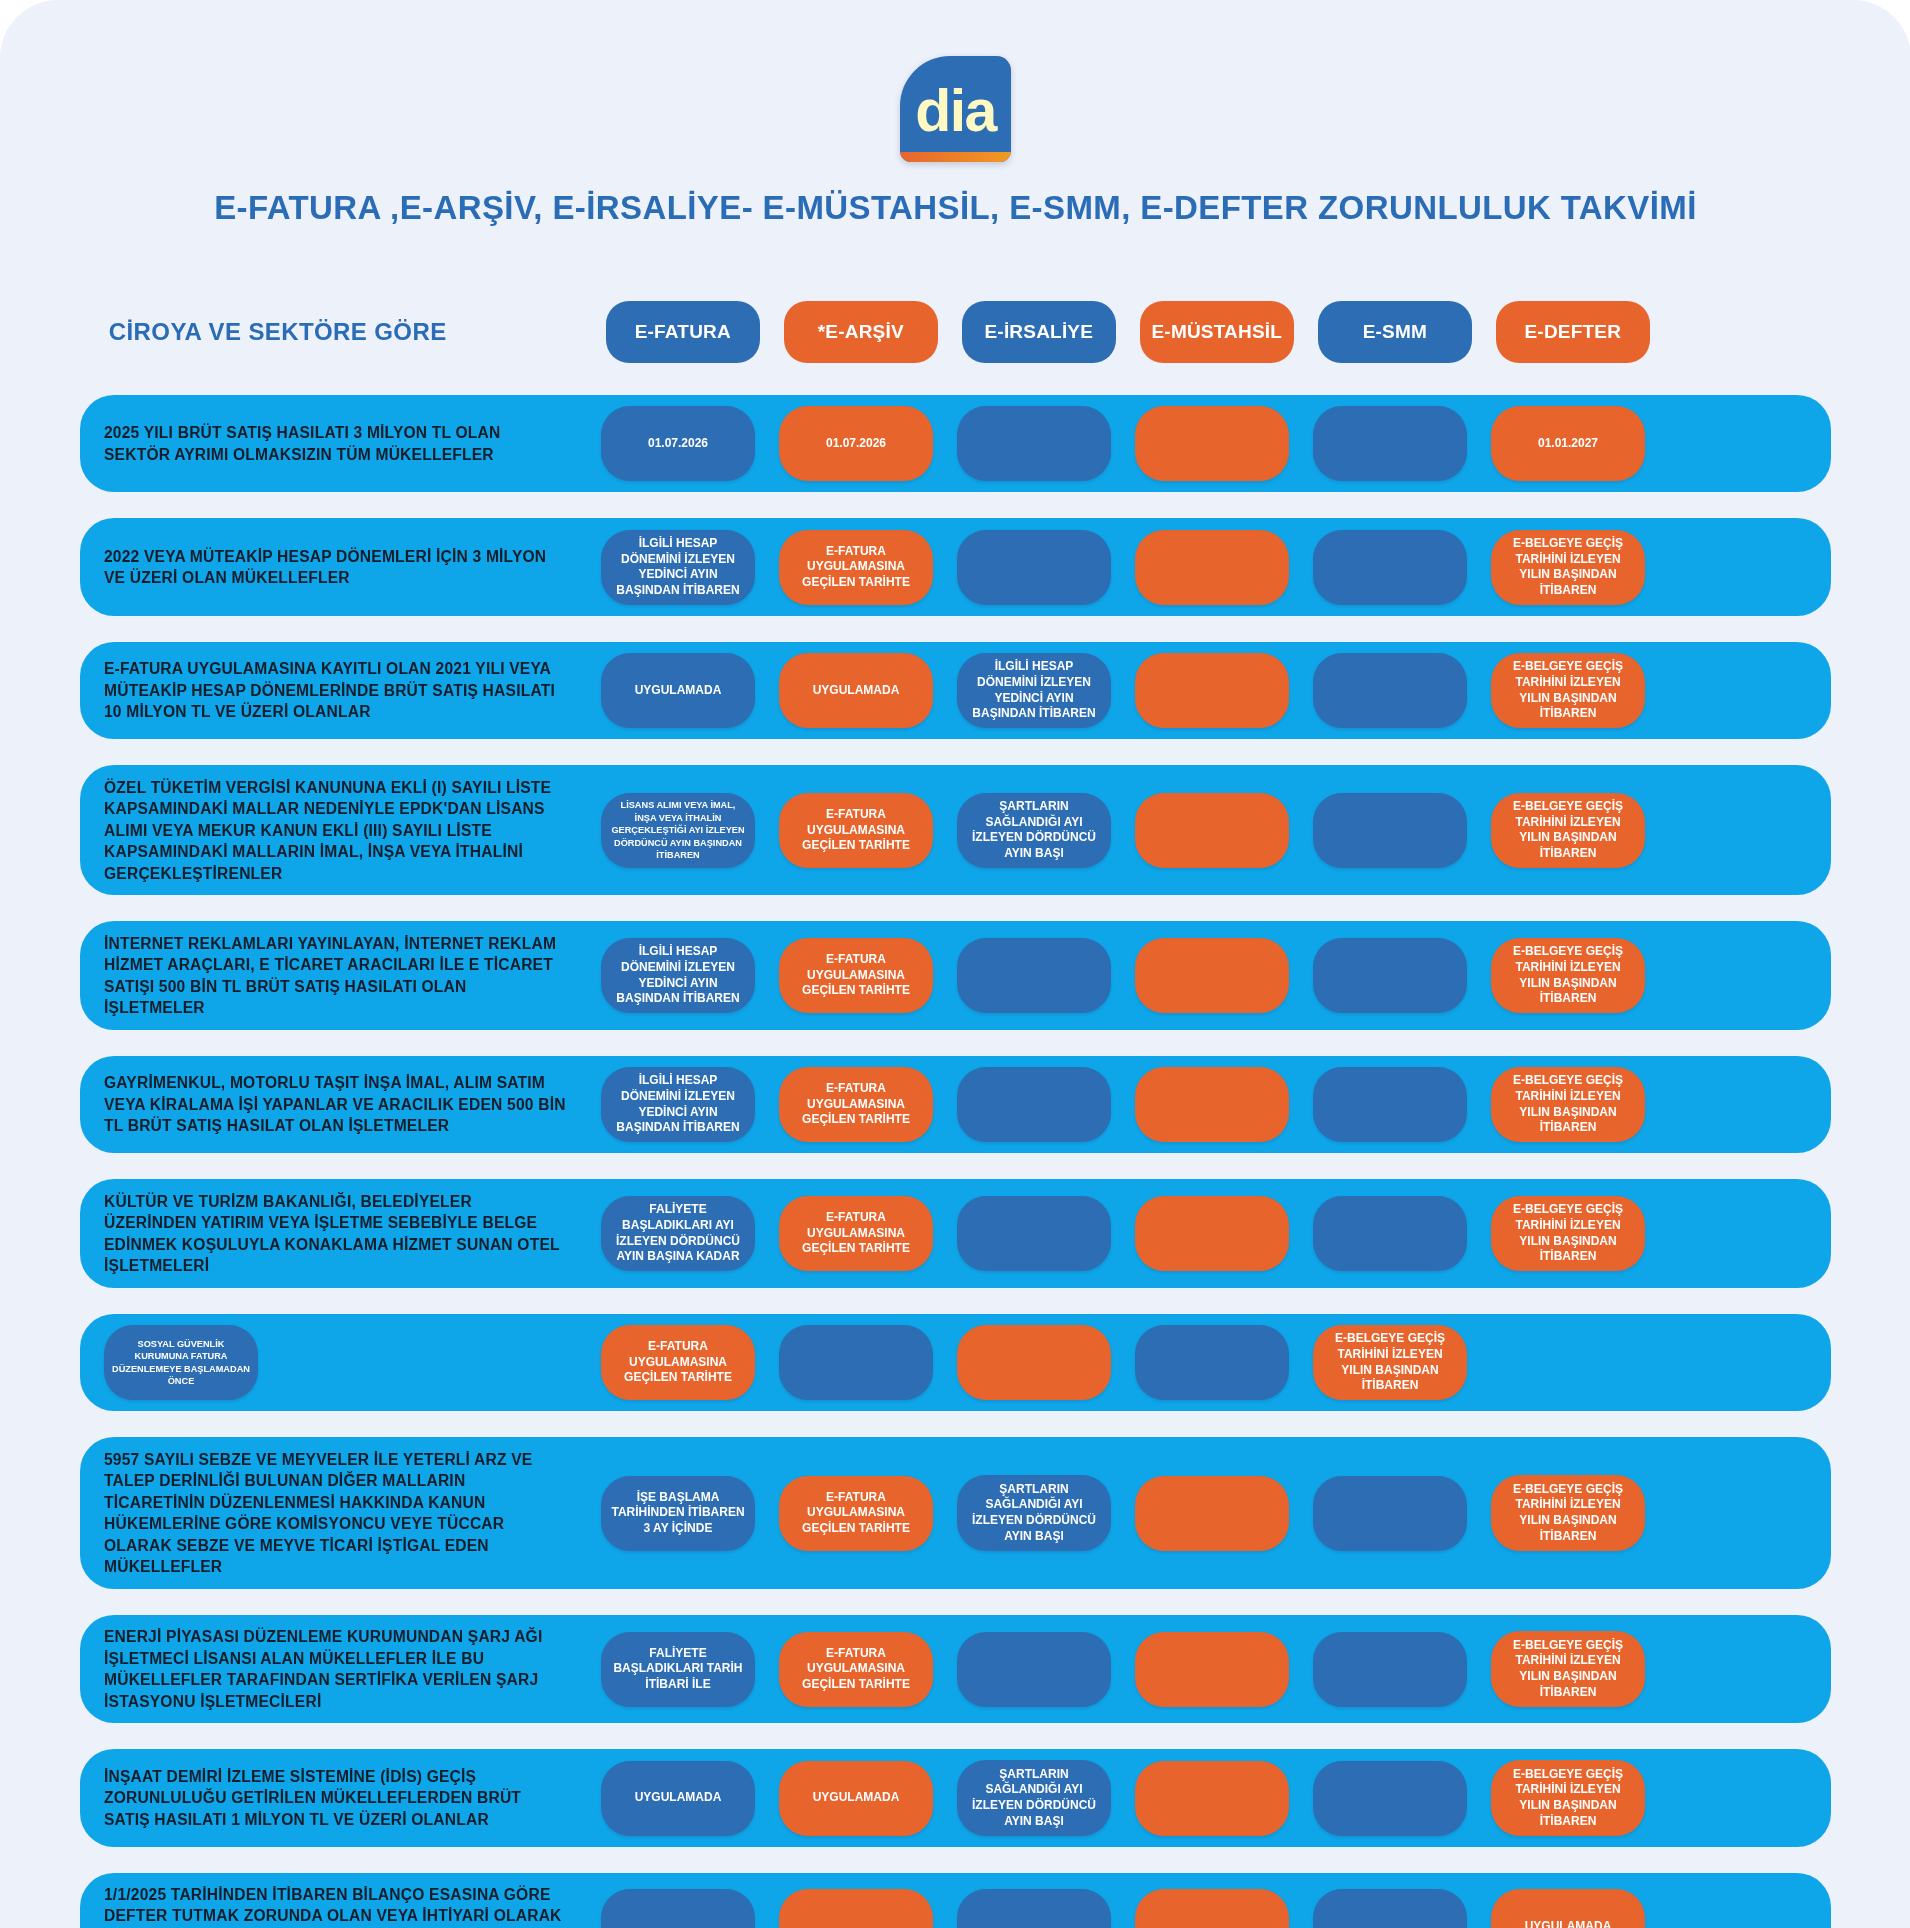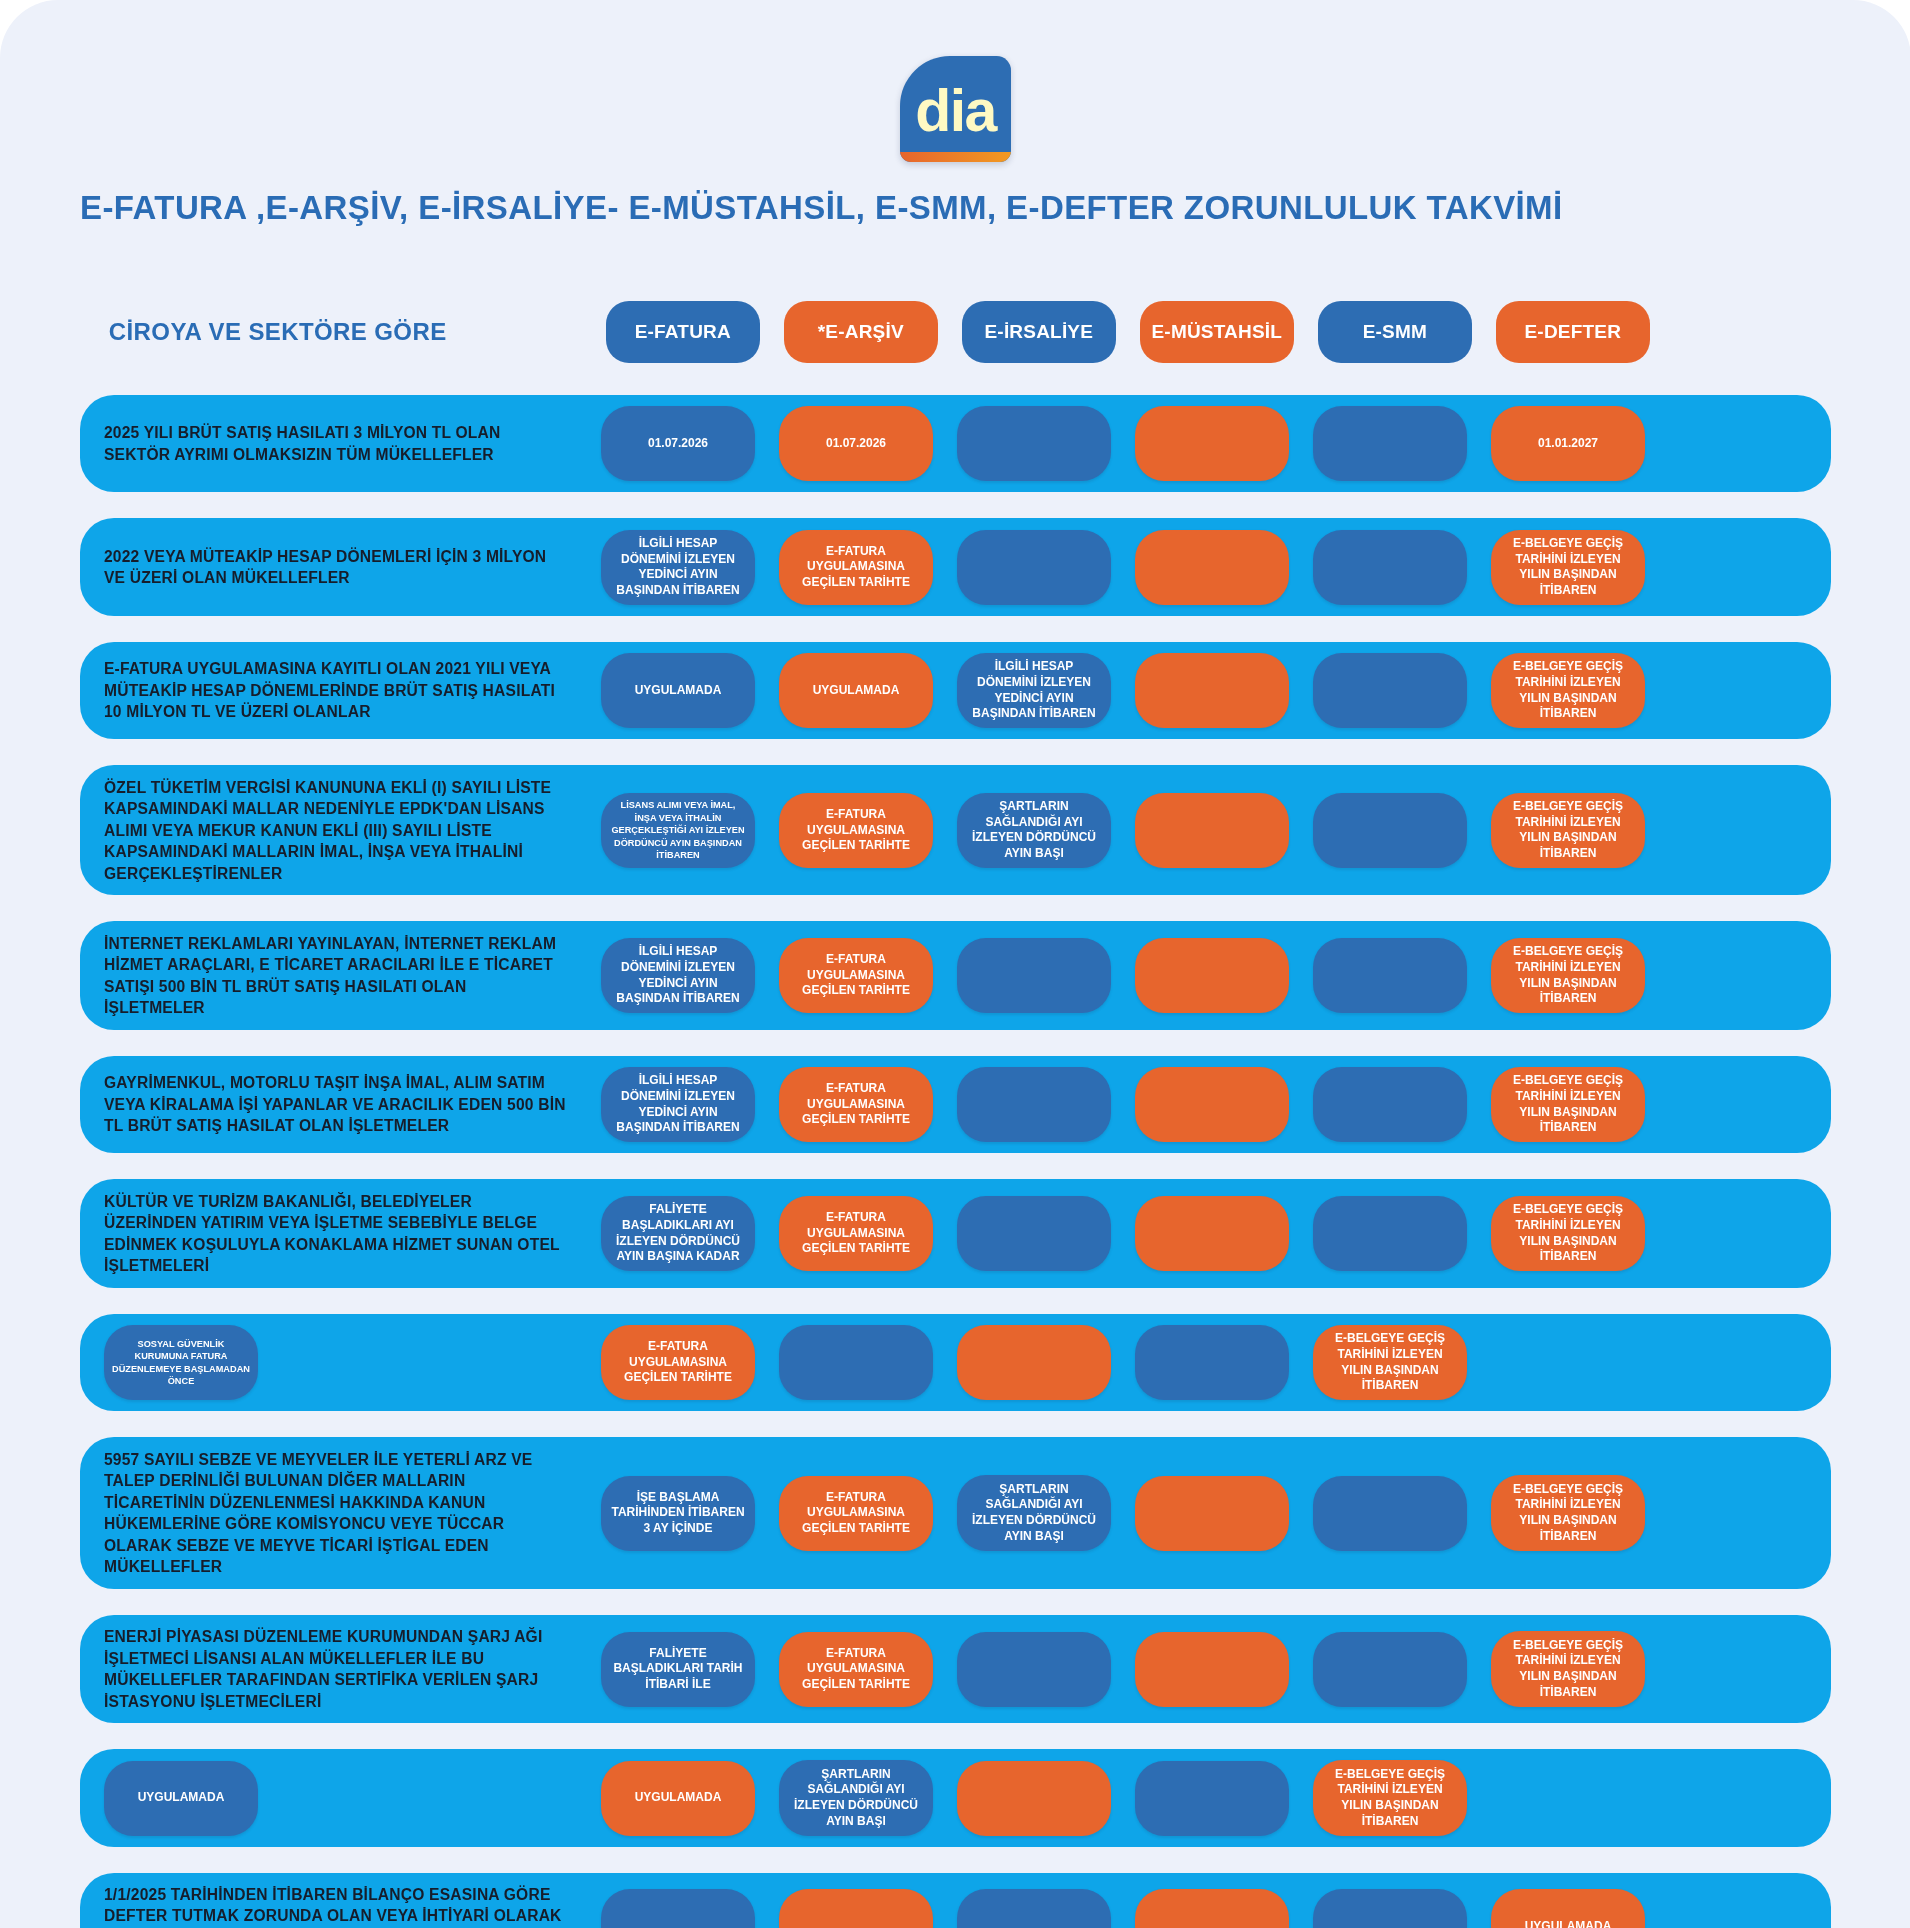--- a/index.html
+++ b/index.html
@@ -15,21 +15,21 @@
     position:relative; width:111px; height:106px; background:#2d6db3;
     border-radius:50px 14.4px 11.2px 11.2px; overflow:hidden;
     box-shadow:0 2.4px 6.4px rgba(20,40,80,.18);
     display:flex; align-items:center; justify-content:center;
   }
   .logo .dia{color:#fef9c3; font-weight:bold; font-size:59px; letter-spacing:-1.6px; margin-top:4.8px;}
   .logo .bar{position:absolute; left:0; right:0; bottom:0; height:10.4px;
     background:linear-gradient(90deg,#e7652d 0%,#f29a22 100%);}
   
   .title{
-    margin-top:27px; color:#2a6cb5; font-weight:bold;
+    margin-top:27px; text-align:center; color:#2a6cb5; font-weight:bold;
     font-size:33px; letter-spacing:0.4px;
   }
   
   .grid{
     display:grid;
     grid-template-columns:473px repeat(6,154px);
     column-gap:24px;
     align-items:center;
     box-sizing:border-box;
   }
@@ -177,20 +177,21 @@
       <div class="row-label">ENERJİ PİYASASI DÜZENLEME KURUMUNDAN ŞARJ AĞI İŞLETMECİ LİSANSI ALAN MÜKELLEFLER İLE BU MÜKELLEFLER TARAFINDAN SERTİFİKA VERİLEN ŞARJ İSTASYONU İŞLETMECİLERİ</div>
       <div class="cell c-blue">FALİYETE BAŞLADIKLARI TARİH İTİBARİ İLE</div>
       <div class="cell c-orange">E-FATURA UYGULAMASINA GEÇİLEN TARİHTE</div>
       <div class="cell c-blue"></div>
       <div class="cell c-orange"></div>
       <div class="cell c-blue"></div>
       <div class="cell c-orange">E-BELGEYE GEÇİŞ TARİHİNİ İZLEYEN YILIN BAŞINDAN İTİBAREN</div>
     </div>
 
     <div class="grid row">
+      <div class="row-label">İNŞAAT DEMİRİ İZLEME SİSTEMİNE (İDİS) GEÇİŞ ZORUNLULUĞU GETİRİLEN MÜKELLEFLERDEN BRÜT SATIŞ HASILATI 1 MİLYON TL VE ÜZERİ OLANLAR</div>
       <div class="cell c-blue">UYGULAMADA</div>
       <div class="cell c-orange">UYGULAMADA</div>
       <div class="cell c-blue">ŞARTLARIN SAĞLANDIĞI AYI İZLEYEN DÖRDÜNCÜ AYIN BAŞI</div>
       <div class="cell c-orange"></div>
       <div class="cell c-blue"></div>
       <div class="cell c-orange">E-BELGEYE GEÇİŞ TARİHİNİ İZLEYEN YILIN BAŞINDAN İTİBAREN</div>
     </div>
 
     <div class="grid row">
       <div class="row-label">1/1/2025 TARİHİNDEN İTİBAREN BİLANÇO ESASINA GÖRE DEFTER TUTMAK ZORUNDA OLAN VEYA İHTİYARİ OLARAK BİLANÇO ESASINA GÖRE DEFTER TUTMAYI TERCİH EDENLER</div>

